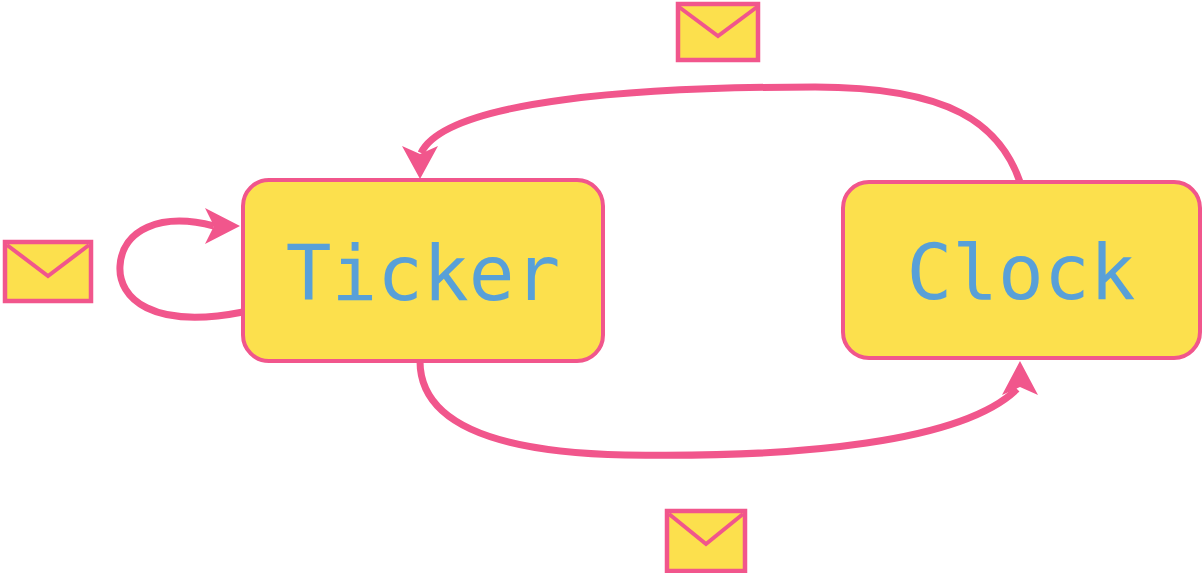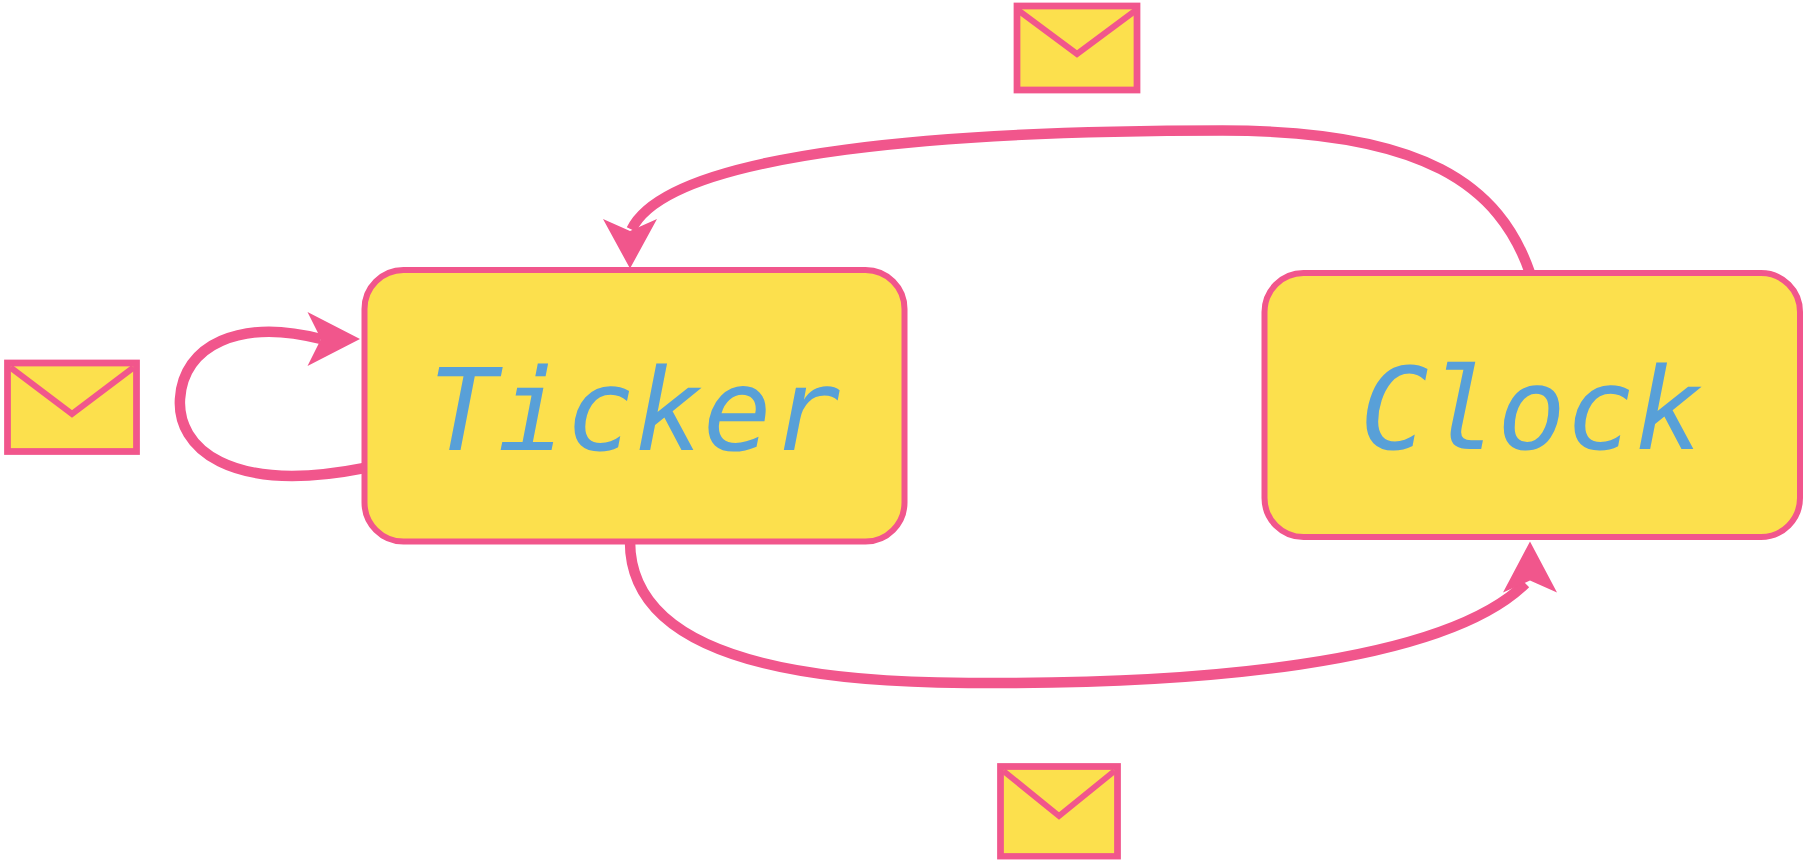--- a/index.html
+++ b/index.html
@@ -8,21 +8,21 @@
     --blue: #58a0d8;
     --background: #ffffff;
   }
   * { margin: 0; padding: 0; box-sizing: border-box; }
   html, body {
     width: 1203px; height: 573px;
     background: var(--background);
     overflow: hidden;
     font-family: "DejaVu Sans", "Liberation Sans", sans-serif;
   }
-  .canvas { width: 1203px; height: 573px; position: relative; font-style: italic; }
+  .canvas { width: 1203px; height: 573px; position: relative; }
   svg { display: block; }
 
   .node-box {
     fill: var(--yellow);
     stroke: var(--pink);
     stroke-width: 4;
   }
   .node-label {
     fill: var(--blue);
     font-family: "DejaVu Sans Mono", "Liberation Mono", monospace;

